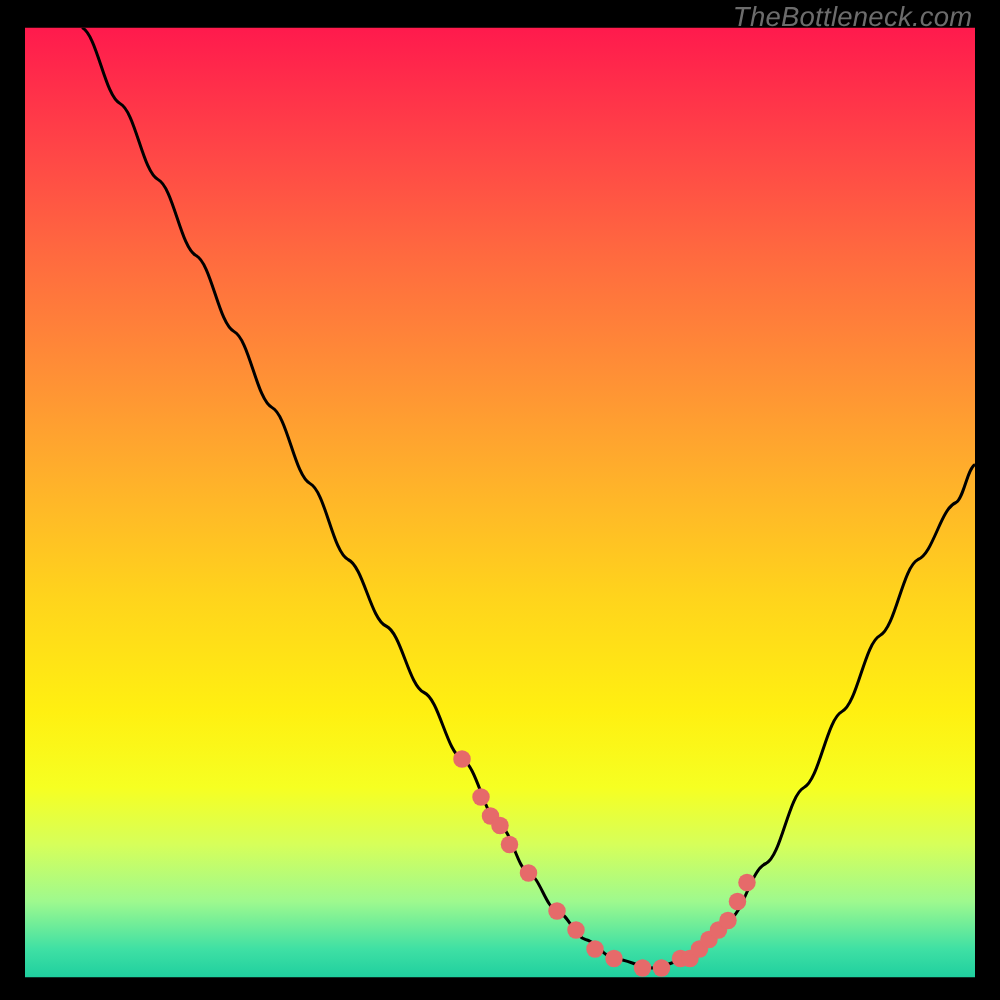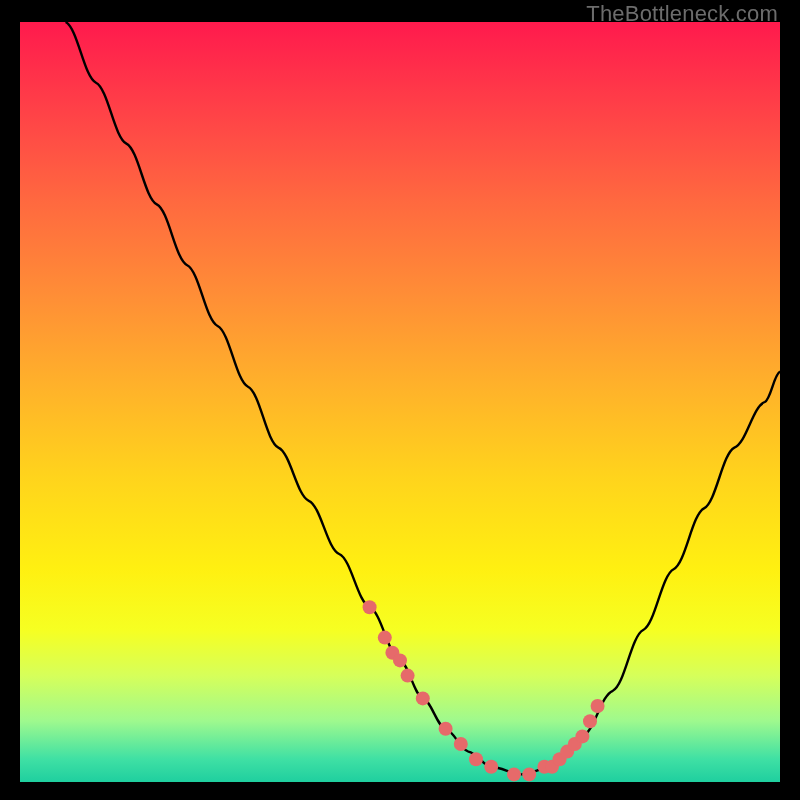--- a/index.html
+++ b/index.html
@@ -11,20 +11,21 @@
     overflow: hidden;
     font-family: Arial, Helvetica, sans-serif;
   }
   .frame {
     position: absolute;
     left: 0;
     top: 0;
     width: 800px;
     height: 800px;
     background: #000;
+    font-style: italic;
   }
   .plot {
     position: absolute;
     left: 20px;
     top: 22px;
     width: 760px;
     height: 760px;
     overflow: hidden;
   }
   .gradient {

